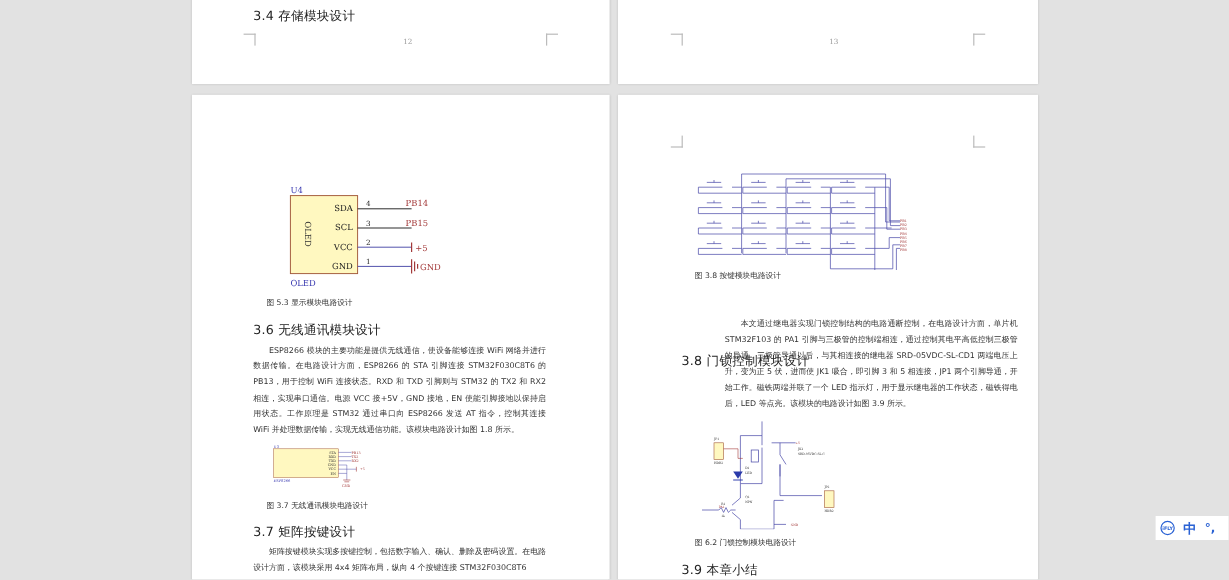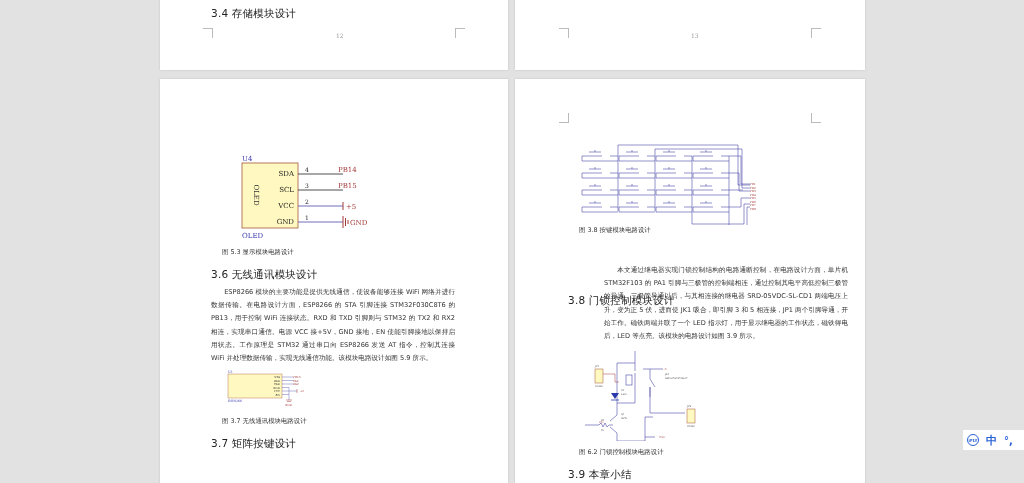--- a/index.html
+++ b/index.html
@@ -65,21 +65,21 @@
       <line x1="103" y1="63" x2="103" y2="75" stroke="#a33a3a" stroke-width="1"></line>
       <line x1="105.5" y1="65" x2="105.5" y2="73" stroke="#a33a3a" stroke-width="1"></line>
       <line x1="108" y1="67" x2="108" y2="71" stroke="#a33a3a" stroke-width="1"></line>
       <text x="110" y="72" font-size="7" fill="#a33a3a" font-family="DejaVu Serif, serif">GND</text>
       <text x="2" y="85" font-size="7" fill="#3a3ab0" font-family="DejaVu Serif, serif">OLED</text>
     </svg>
     <div class="cap" style="left:62px; top:169px;">图 5.3  显示模块电路设计</div>
 
     <div class="h2" style="left:51px; top:189px;">3.6  无线通讯模块设计</div>
     <div class="para" style="left:51px; top:207px; width:244px;">
-      <p>ESP8266 模块的主要功能是提供无线通信，使设备能够连接 WiFi 网络并进行数据传输。在电路设计方面，ESP8266 的 STA 引脚连接 STM32F030C8T6 的 PB13，用于控制 WiFi 连接状态。RXD 和 TXD 引脚则与 STM32 的 TX2 和 RX2 相连，实现串口通信。电源 VCC 接+5V，GND 接地，EN 使能引脚接地以保持启用状态。工作原理是 STM32 通过串口向 ESP8266 发送 AT 指令，控制其连接 WiFi 并处理数据传输，实现无线通信功能。该模块电路设计如图 5.9 所示。</p>
+      <p>ESP8266 模块的主要功能是提供无线通信，使设备能够连接 WiFi 网络并进行数据传输。在电路设计方面，ESP8266 的 STA 引脚连接 STM32F030C8T6 的 PB13，用于控制 WiFi 连接状态。RXD 和 TXD 引脚则与 STM32 的 TX2 和 RX2 相连，实现串口通信。电源 VCC 接+5V，GND 接地，EN 使能引脚接地以保持启用状态。工作原理是 STM32 通过串口向 ESP8266 发送 AT 指令，控制其连接 WiFi 并处理数据传输，实现无线通信功能。该模块电路设计如图 1.8 所示。</p>
     </div>
 
     <svg class="fig" style="left:67px; top:291px;" width="90" height="40" viewBox="0 0 90 40">
       <text x="1" y="3" font-size="3" fill="#3a3ab0">U3</text>
       <rect x="1" y="4" width="54" height="24" fill="#fff8c0" stroke="#a35a3a" stroke-width="0.4"></rect>
       <g font-size="2.8" fill="#333" font-family="DejaVu Serif, serif" text-anchor="end">
         <text x="53" y="8">STA</text>
         <text x="53" y="11.5">RXD</text>
         <text x="53" y="15">TXD</text>
         <text x="53" y="18.5">GND</text>
@@ -103,20 +103,23 @@
         <text x="58" y="36">GND</text>
       </g>
       <line x1="70" y1="19" x2="70" y2="23" stroke="#a33a3a" stroke-width="0.5"></line>
       <line x1="59" y1="30" x2="65" y2="30" stroke="#a33a3a" stroke-width="0.5"></line>
       <line x1="60" y1="31.5" x2="64" y2="31.5" stroke="#a33a3a" stroke-width="0.5"></line>
       <text x="1" y="32" font-size="3" fill="#3a3ab0">ESP8266</text>
     </svg>
     <div class="cap" style="left:62px; top:338px;">图 3.7  无线通讯模块电路设计</div>
 
     <div class="h2" style="left:51px; top:358px;">3.7  矩阵按键设计</div>
+    <div class="para" style="left:51px; top:375px; width:244px;">
+      <p>矩阵按键模块实现多按键控制，包括数字输入、确认、删除及密码设置。在电路设计方面，该模块采用 4x4 矩阵布局，纵向 4 个按键连接 STM32F030C8T6</p>
+    </div>
   </div>
 
   <div class="page" style="left:515px; top:79px; width:350px; height:420px;">
     <div class="corner bl" style="left:44px; top:34px;"></div>
     <div class="corner br" style="left:296px; top:34px;"></div>
 
     <svg class="fig" style="left:62px; top:62px;" width="190" height="84" viewBox="0 0 190 84">
       <g id="keys" stroke="#4a4aa8" stroke-width="0.6" fill="none">
 
         <g>

